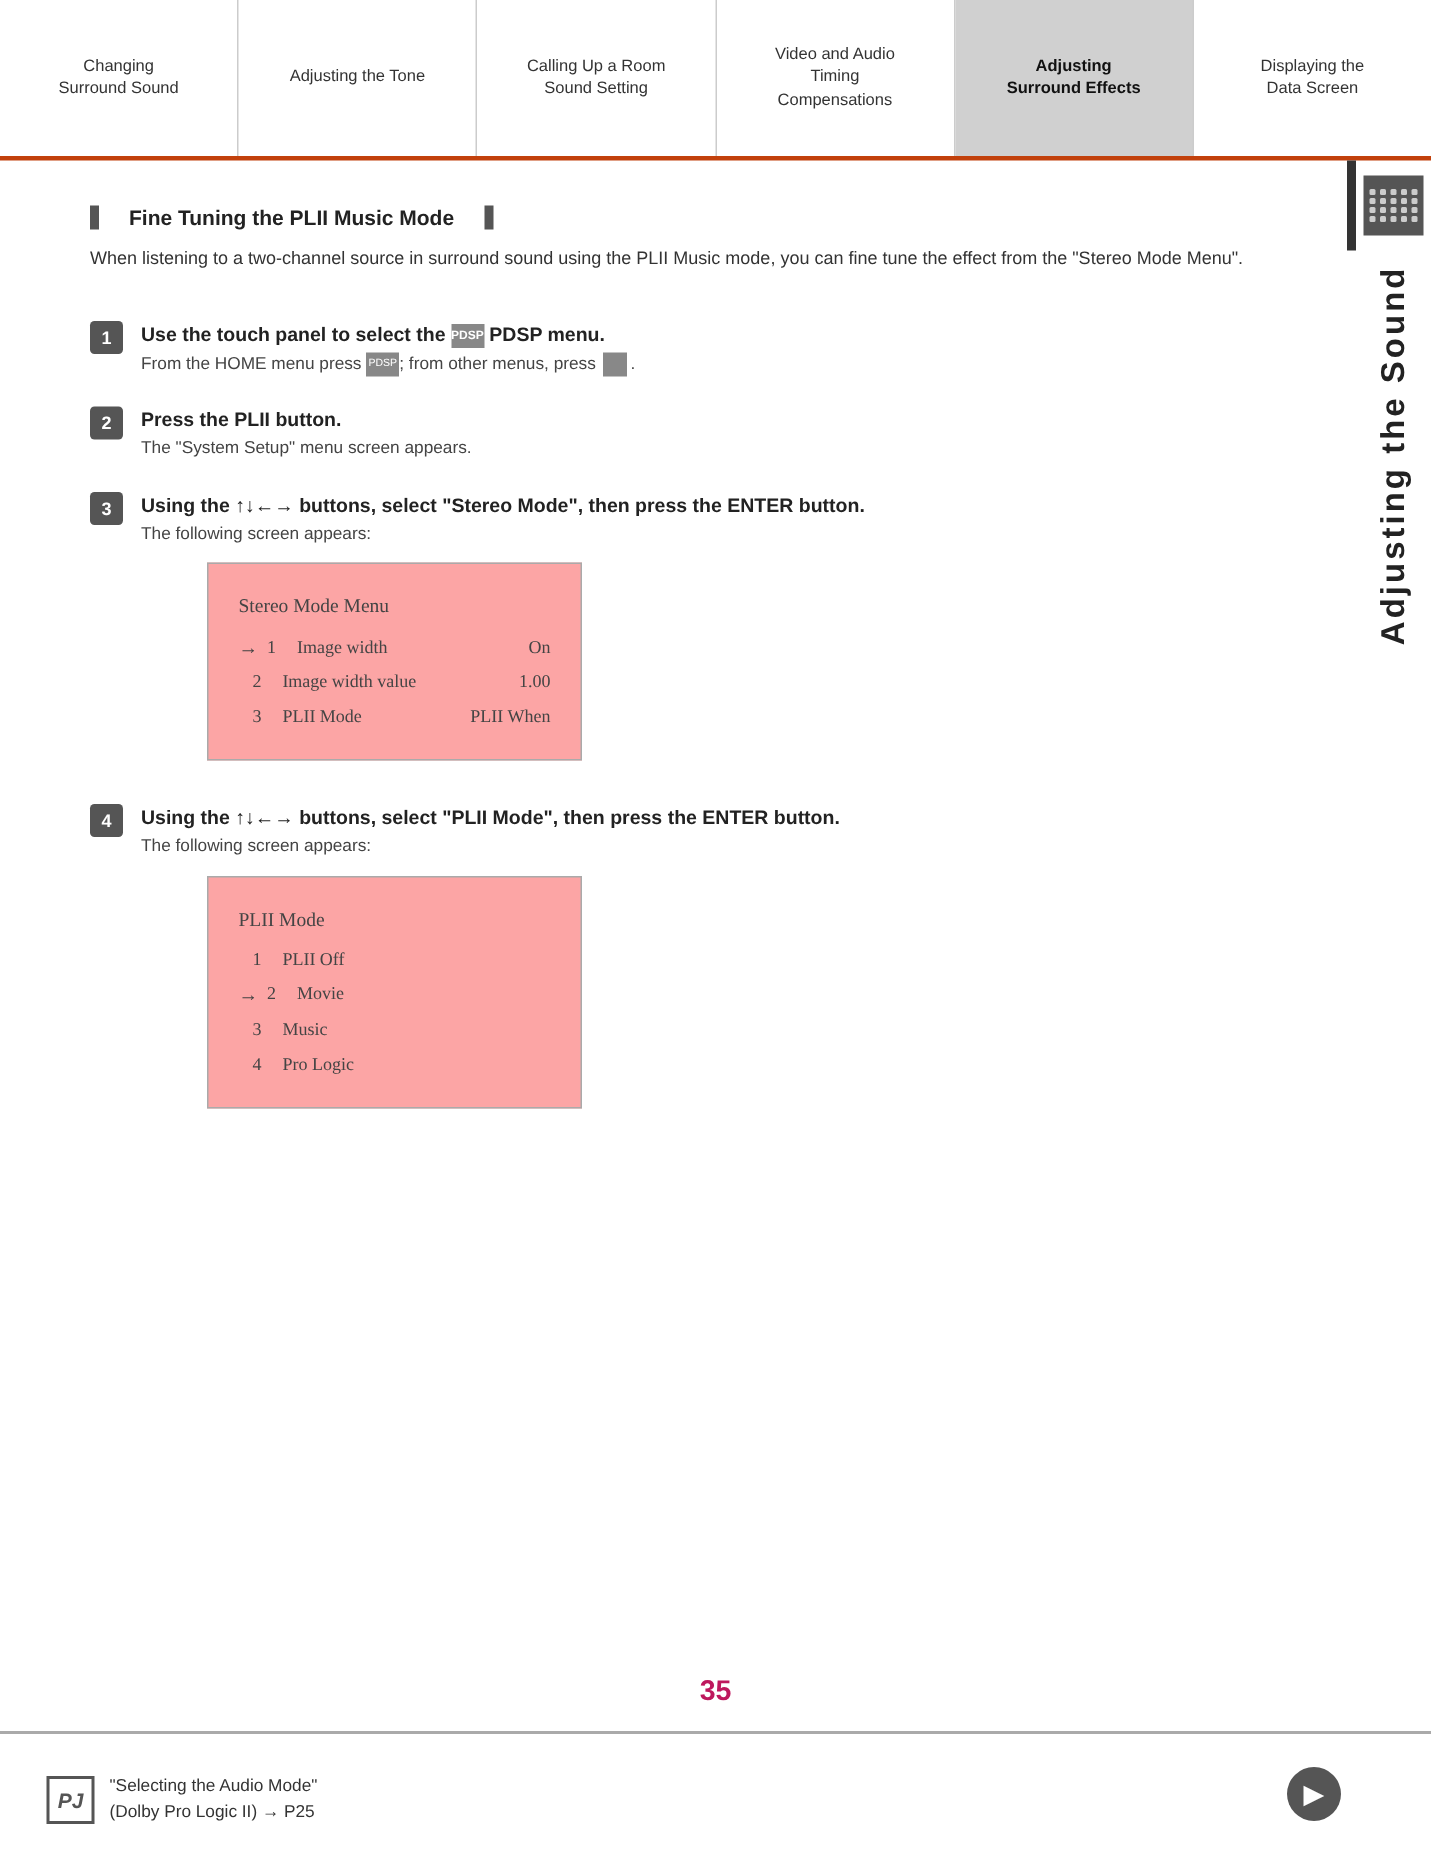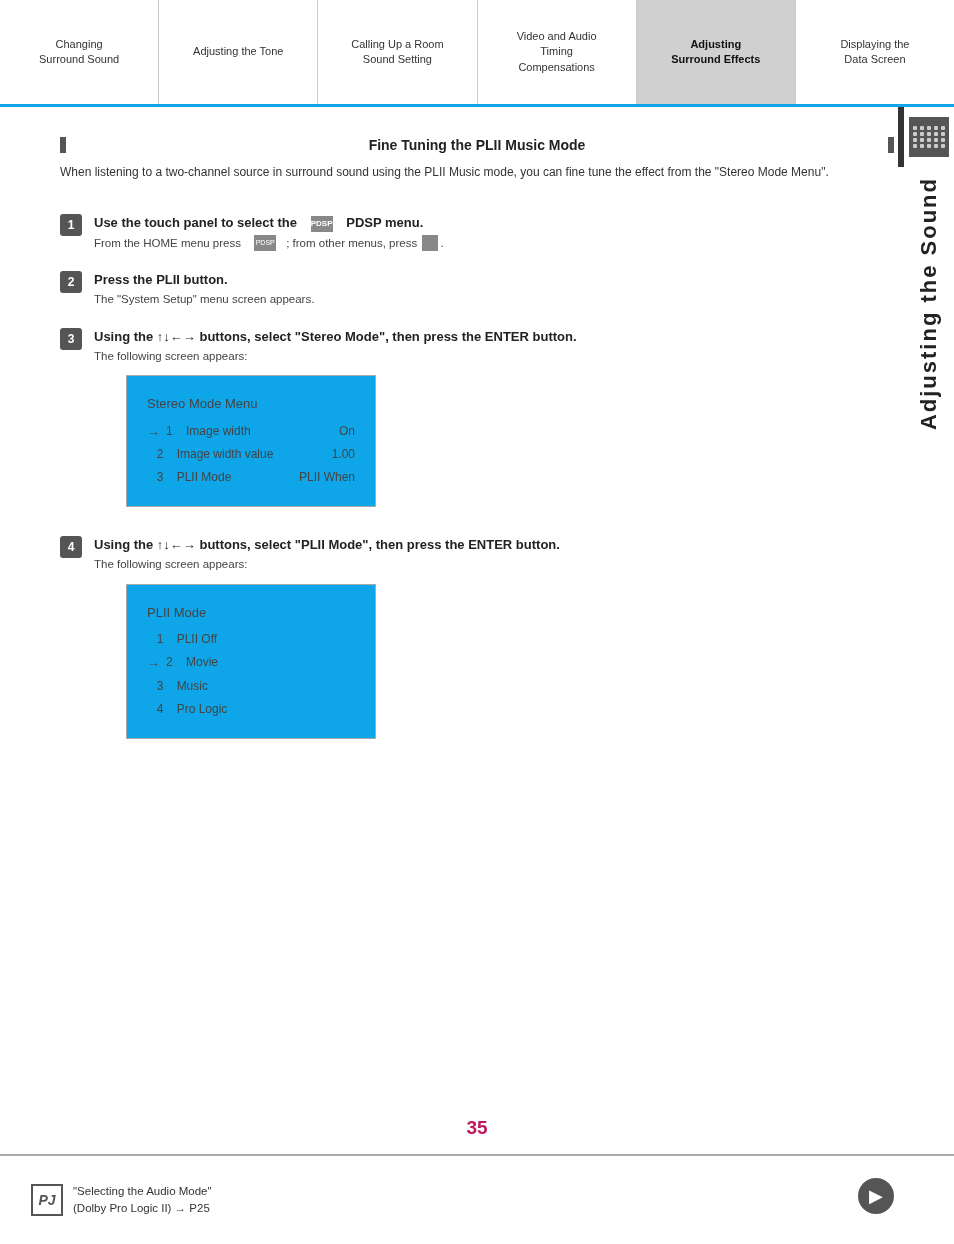--- a/index.html
+++ b/index.html
@@ -10,21 +10,21 @@
       font-family: Arial, Helvetica, sans-serif;
       font-size: 13px;
       color: #222;
       position: relative;
       overflow: hidden;
     }
 
     
     .top-nav {
       display: flex;
-      border-bottom: 3px solid #0ea5e9;
+      border-bottom: 3px solid #c2410c;
       height: 107px;
       align-items: stretch;
     }
     .nav-tab {
       flex: 1;
       display: flex;
       align-items: center;
       justify-content: center;
       text-align: center;
       font-size: 11px;
@@ -46,22 +46,21 @@
       position: relative;
     }
 
     
     .section-title {
       font-size: 14px;
       font-weight: bold;
       margin-bottom: 10px;
       display: flex;
       align-items: center;
-      gap: 6px;
-      justify-content: space-between;
+      gap: 20px;
     }
     .title-bar {
       display: inline-block;
       width: 6px;
       height: 16px;
       background: #555;
       vertical-align: middle;
     }
 
     
@@ -108,45 +107,46 @@
       line-height: 1.5;
     }
 
     
     .icon-pdsp {
       display: inline-block;
       width: 22px;
       height: 16px;
       background: #888;
       vertical-align: middle;
-      margin: 0 10px;
+      margin: 0 0;
       font-size: 8px;
       color: #fff;
       text-align: center;
       line-height: 16px;
     }
     .icon-small {
       display: inline-block;
       width: 16px;
       height: 16px;
       background: #888;
       vertical-align: middle;
       margin: 0 2px;
     }
 
     
     .screen-box {
-      background: #0ea5e9;
+      background: #fca5a5;
       border: 1px solid #aaa;
       width: 250px;
       padding: 16px 20px;
-      margin: 10px 0 10px 32px;
+      margin: 10px 0 10px 44px;
       font-size: 12px;
       color: #333;
       line-height: 1.8;
+      font-family: Liberation Serif, serif;
     }
     .screen-box .screen-title {
       font-size: 13px;
       font-weight: normal;
       color: #444;
       margin-bottom: 4px;
     }
     .screen-box .screen-item {
       display: flex;
       gap: 6px;

